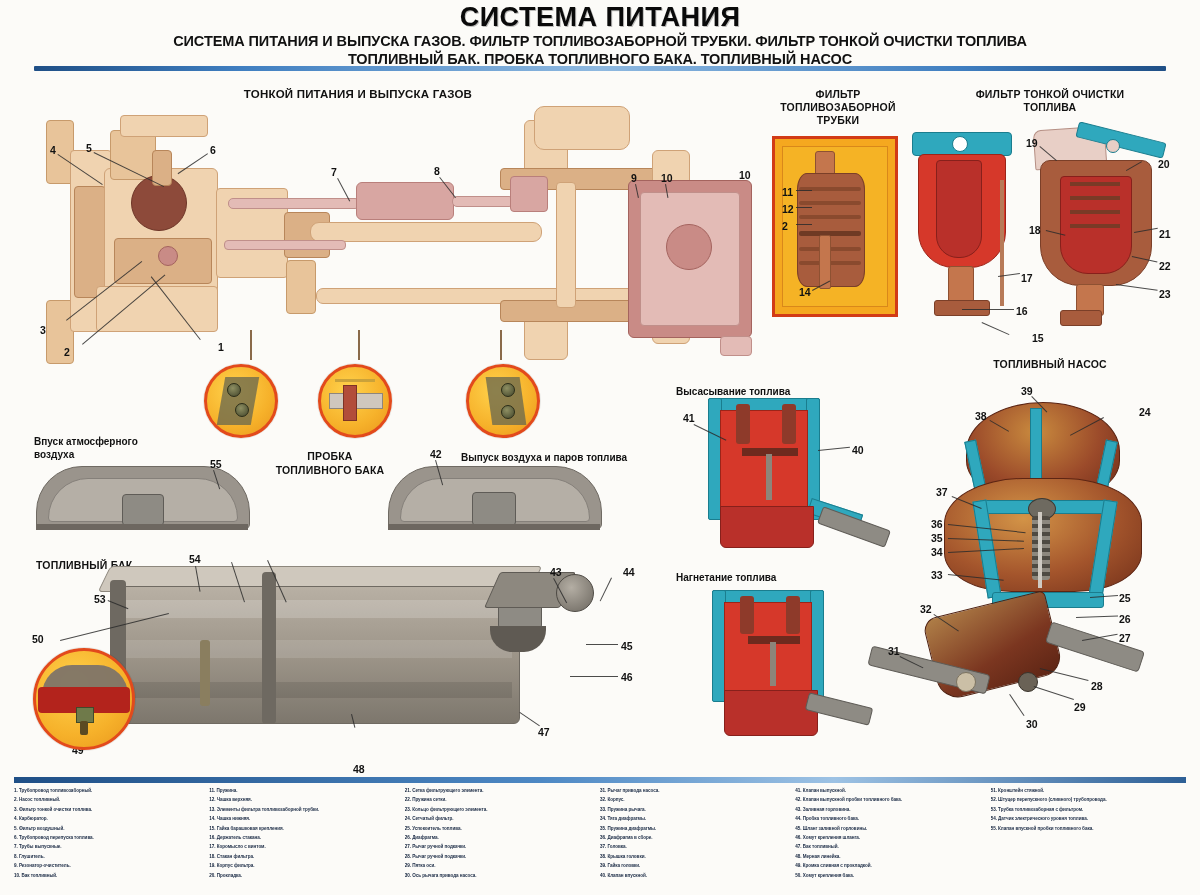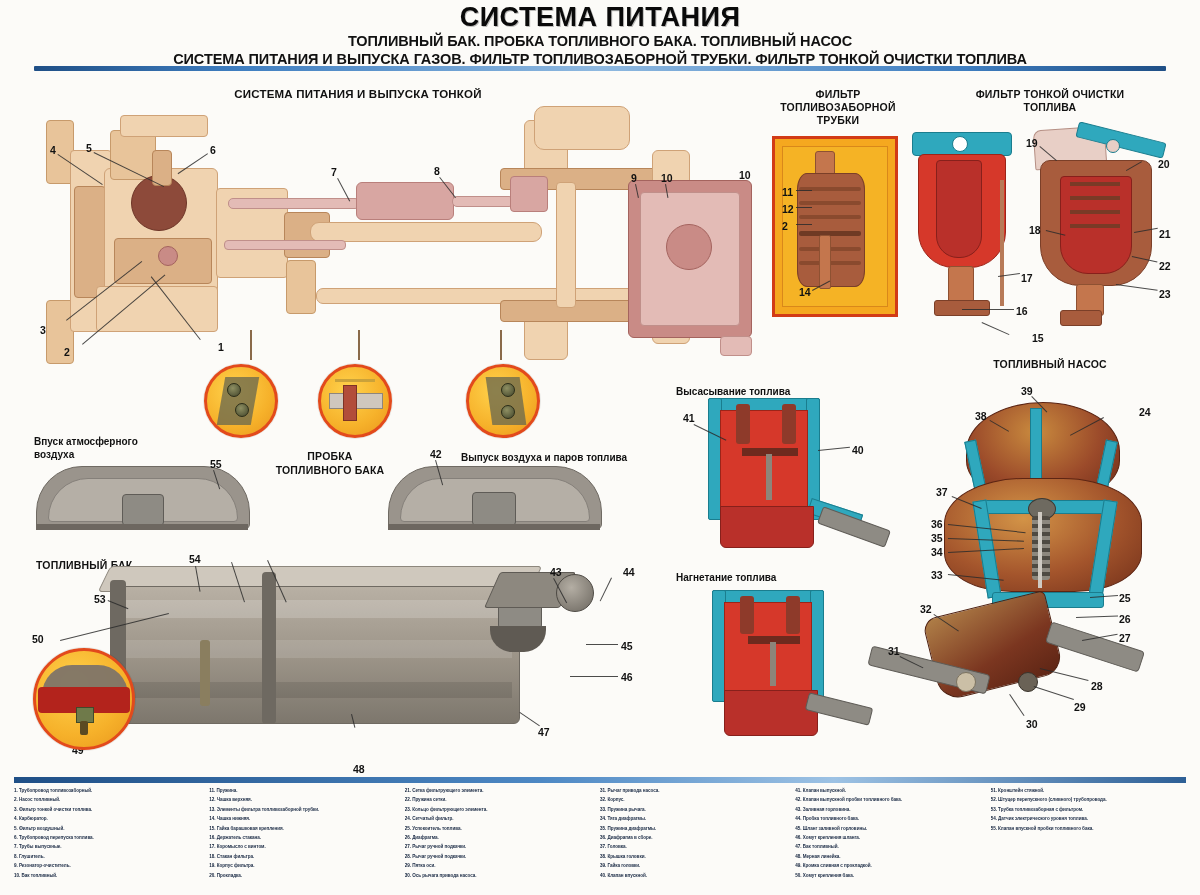--- a/index.html
+++ b/index.html
@@ -98,26 +98,26 @@
   }
   .legend-item .n{color:#10203a;}
 </style>
 </head>
 <body>
 
 <div class="poster">
 
   <div class="header">
     <div class="title-main">СИСТЕМА ПИТАНИЯ</div>
+    <div class="title-sub">СИСТЕМА ПИТАНИЯ И ВЫПУСКА ГАЗОВ. ФИЛЬТР ТОПЛИВОЗАБОРНОЙ ТРУБКИ. ФИЛЬТР ТОНКОЙ ОЧИСТКИ ТОПЛИВА</div>
     <div class="title-sub">ТОПЛИВНЫЙ БАК. ПРОБКА ТОПЛИВНОГО БАКА. ТОПЛИВНЫЙ НАСОС</div>
-    <div class="title-sub">СИСТЕМА ПИТАНИЯ И ВЫПУСКА ГАЗОВ. ФИЛЬТР ТОПЛИВОЗАБОРНОЙ ТРУБКИ. ФИЛЬТР ТОНКОЙ ОЧИСТКИ ТОПЛИВА</div>
   </div>
   <div class="rule"></div>
 
-  <div class="cap big" style="left:228px;top:88px;width:260px;">СИСТЕМА ПИТАНИЯ И ВЫПУСКА ТОНКОЙ</div>
+  <div class="cap big" style="left:228px;top:88px;width:260px;">ТОНКОЙ ПИТАНИЯ И ВЫПУСКА ГАЗОВ</div>
 
   <div class="cap small" style="left:768px;top:88px;width:140px;">ФИЛЬТР</div>
   <div class="cap small" style="left:748px;top:101px;width:180px;">ТОПЛИВОЗАБОРНОЙ</div>
   <div class="cap small" style="left:768px;top:114px;width:140px;">ТРУБКИ</div>
 
   <div class="cap small" style="left:940px;top:88px;width:220px;">ФИЛЬТР ТОНКОЙ ОЧИСТКИ</div>
   <div class="cap small" style="left:940px;top:101px;width:220px;">ТОПЛИВА</div>
 
   <div class="cap small" style="left:960px;top:358px;width:180px;">ТОПЛИВНЫЙ НАСОС</div>
 

